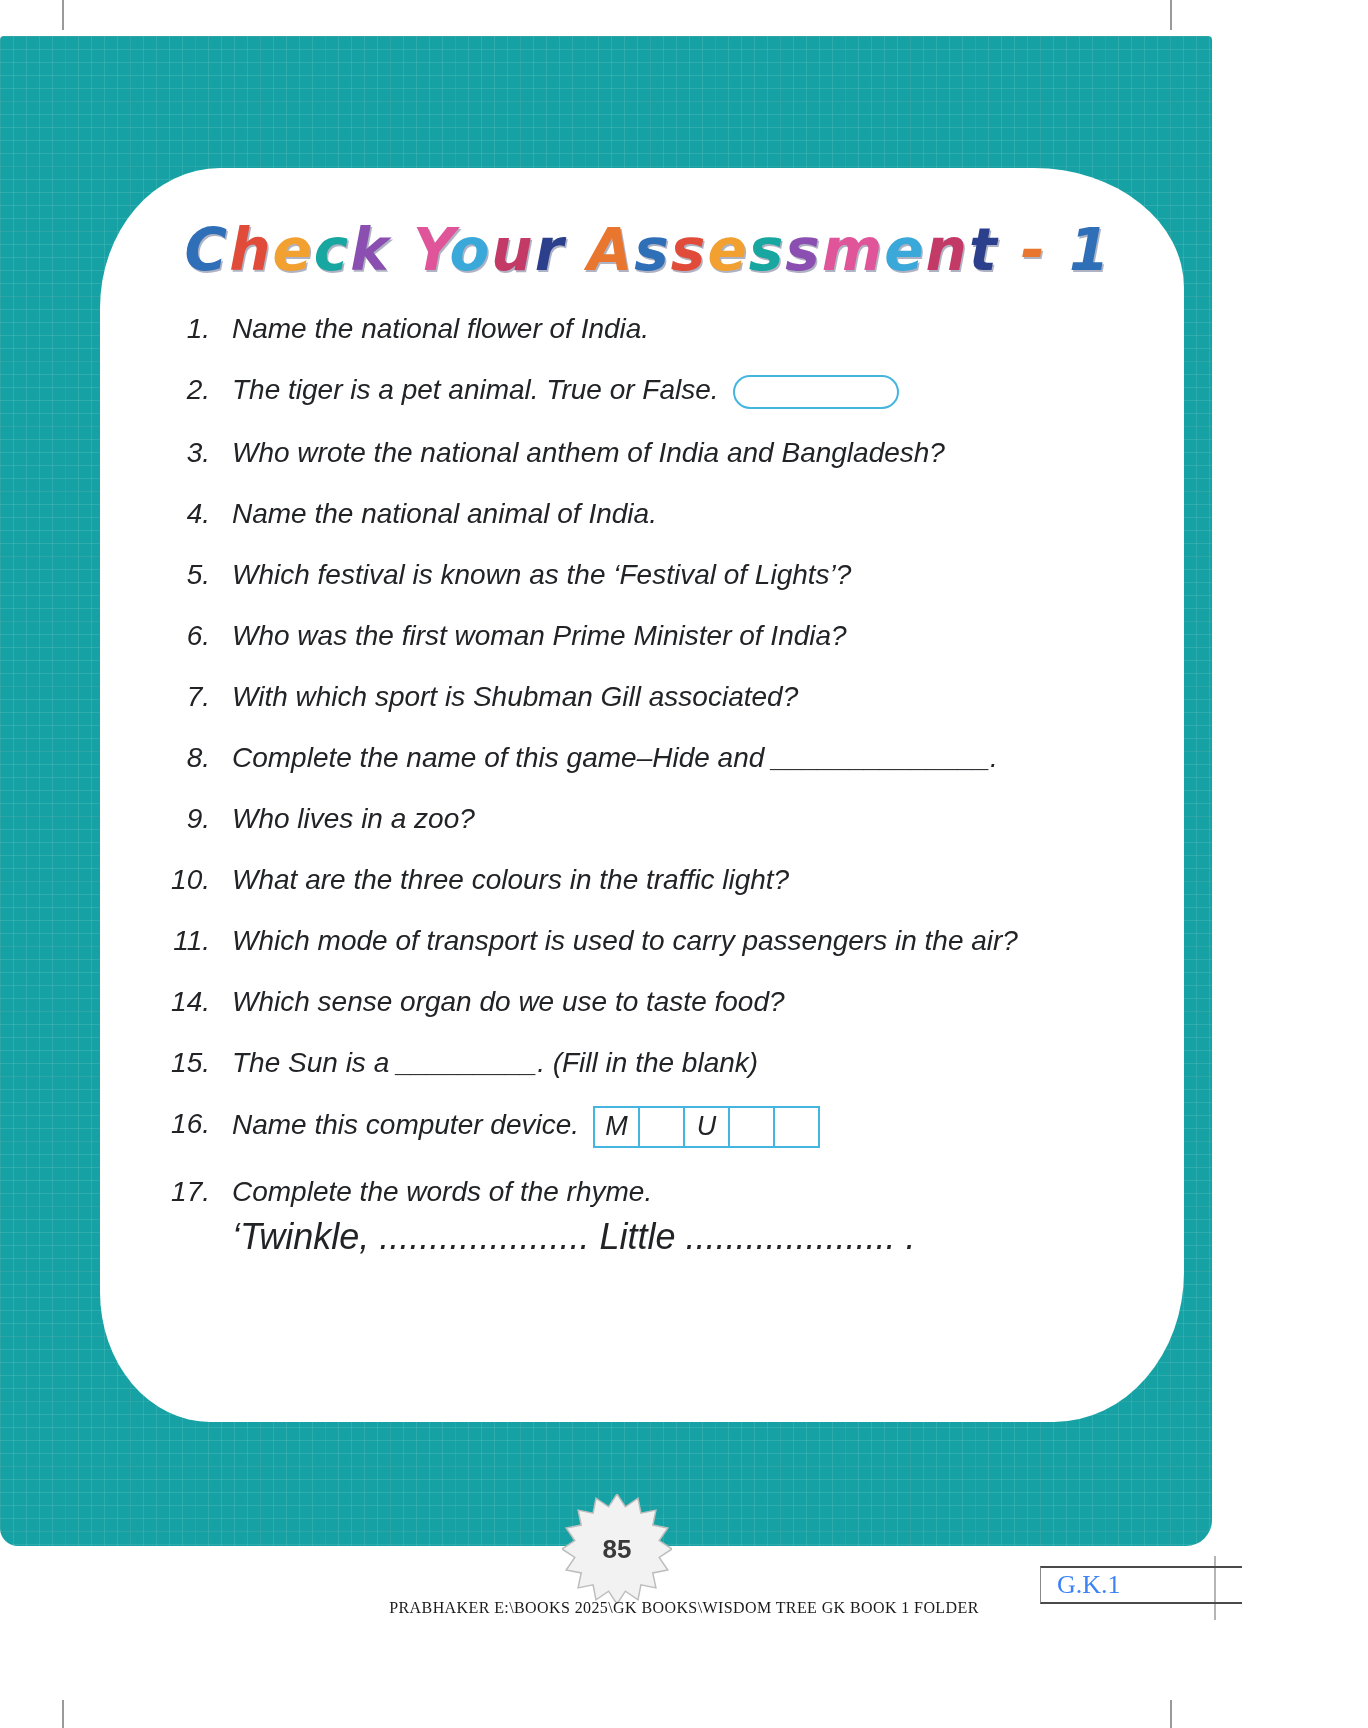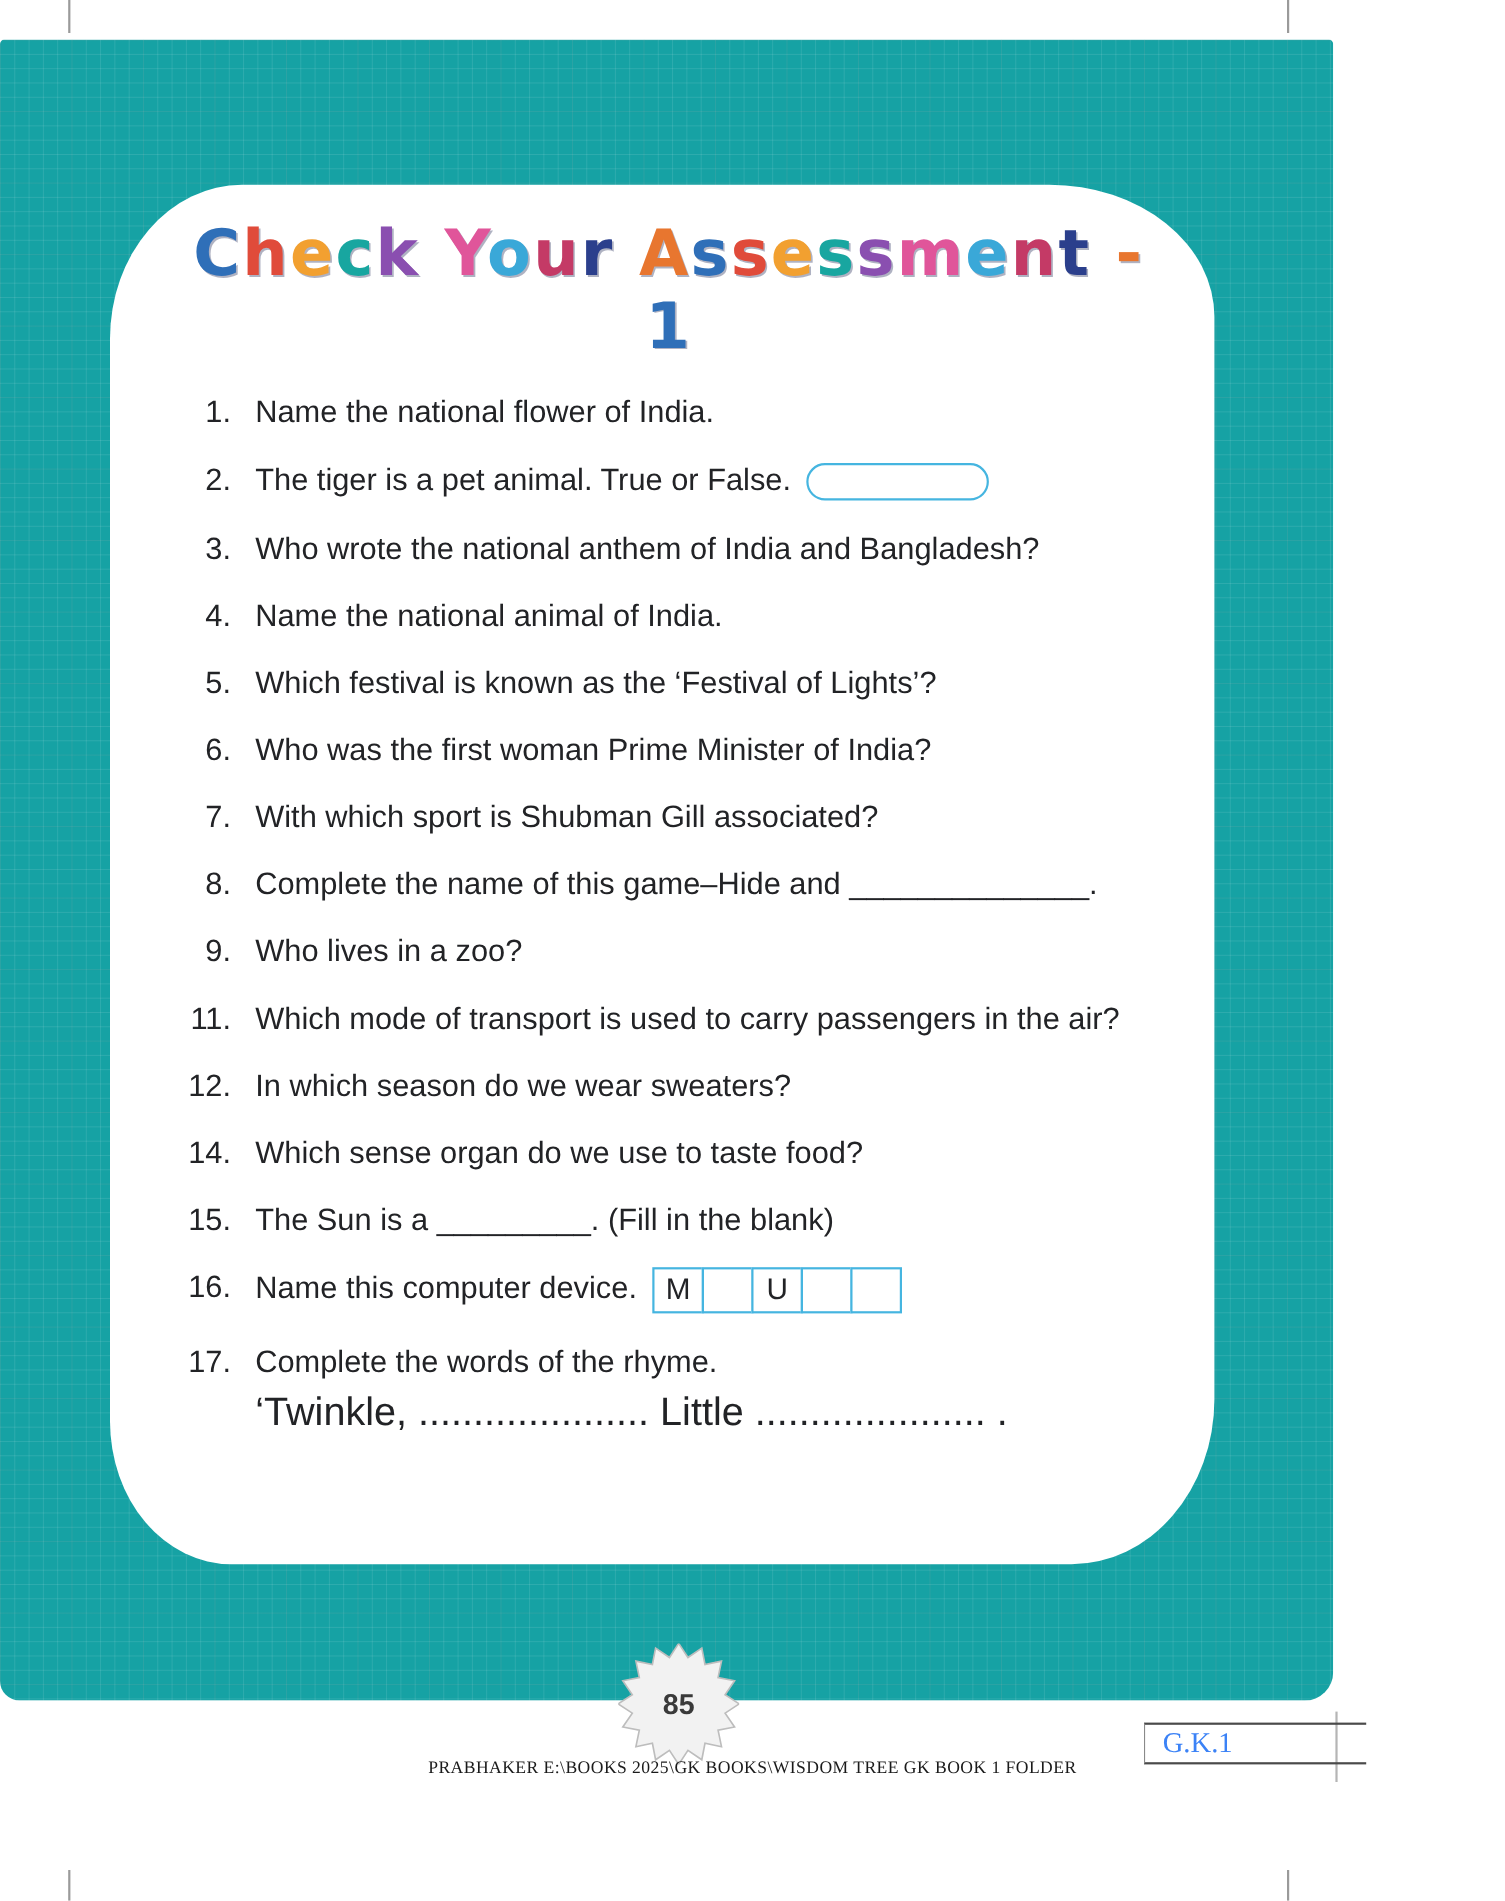--- a/index.html
+++ b/index.html
@@ -23,24 +23,25 @@
       linear-gradient(rgba(0,70,70,0.10) 1px, transparent 1px),
       linear-gradient(90deg, rgba(0,70,70,0.10) 1px, transparent 1px);
     background-size:13px 13px, 13px 13px, 65px 65px, 65px 65px;
     border-radius: 4px 4px 26px 18px;
   }
 
   
   .content-blob {
     position:absolute;
     left:100px; top:168px;
-    width:1004px; height:1254px;
+    width:1084px; height:1254px;
     background:#ffffff;
     border-radius: 120px 150px 130px 110px / 140px 120px 150px 130px;
-    padding:29px 36px 0 48px;
+    padding:49px 36px 0 48px;
+    font-style:italic;
   }
 
   
   .page-title {
     text-align:center;
     font-family:"DejaVu Sans", sans-serif;
     font-size:58px;
     font-weight:800;
     letter-spacing:2px;
     line-height:66px;
@@ -206,30 +207,30 @@
     <li class="q">
       <span class="qnum">8.</span>
       <span class="qtext">Complete the name of this game–Hide and ______________.</span>
     </li>
 
     <li class="q">
       <span class="qnum">9.</span>
       <span class="qtext">Who lives in a zoo?</span>
     </li>
 
+    <li class="q">
+      <span class="qnum">10.</span>
+      <span class="qtext">What are the three colours in the traffic light?</span>
+    </li>
 
     <li class="q">
       <span class="qnum">11.</span>
       <span class="qtext">Which mode of transport is used to carry passengers in the air?</span>
     </li>
 
-    <li class="q">
-      <span class="qnum">12.</span>
-      <span class="qtext">In which season do we wear sweaters?</span>
-    </li>
 
 
     <li class="q">
       <span class="qnum">14.</span>
       <span class="qtext">Which sense organ do we use to taste food?</span>
     </li>
 
     <li class="q">
       <span class="qnum">15.</span>
       <span class="qtext">The Sun is a _________. (Fill in the blank)</span>

